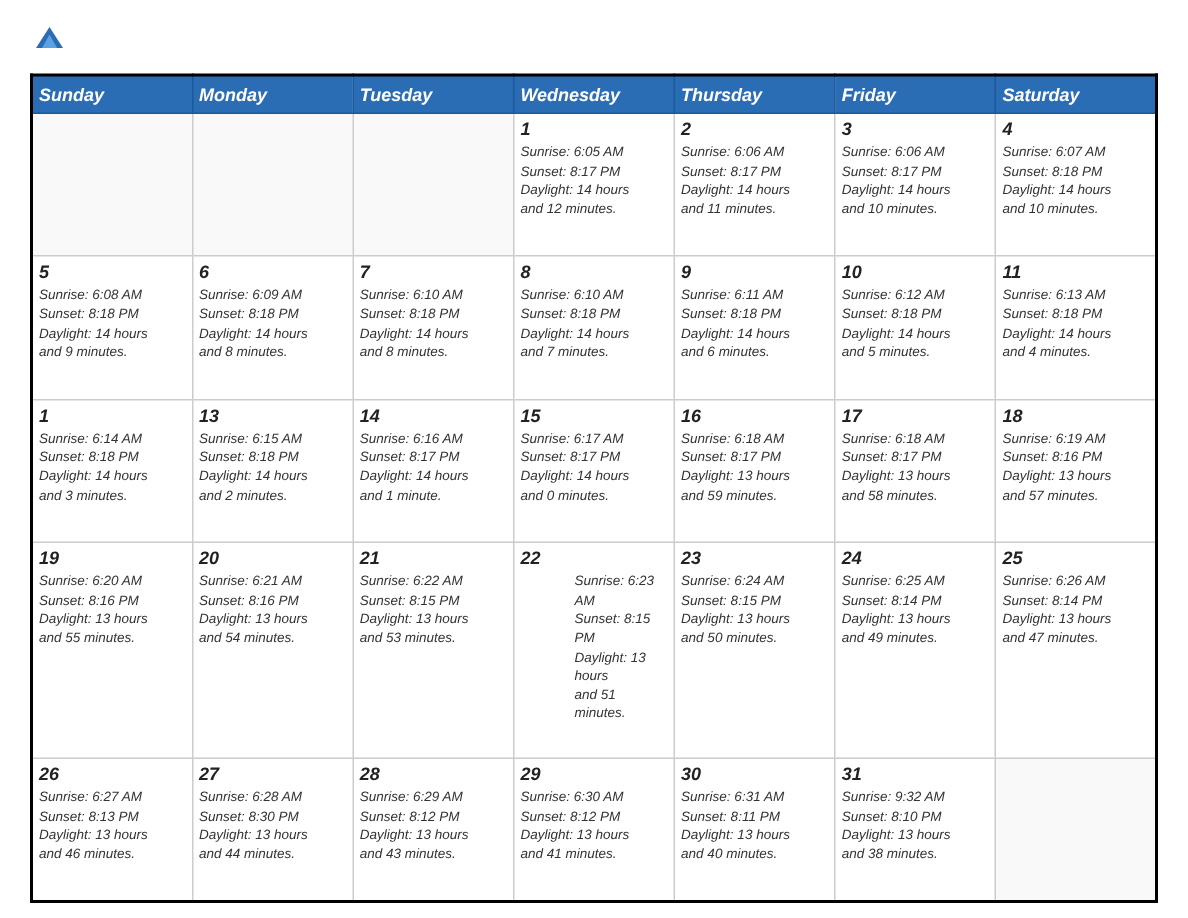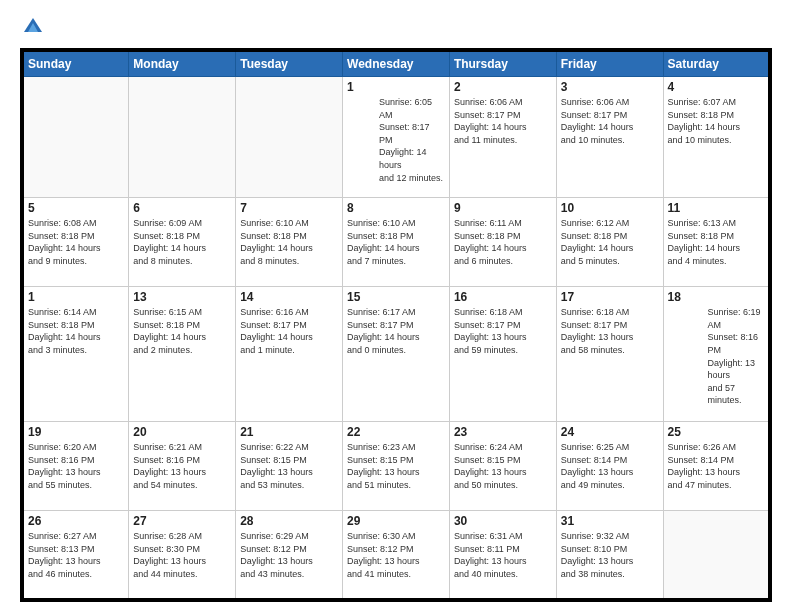--- a/index.html
+++ b/index.html
@@ -55,24 +55,25 @@
       color: #222;
       line-height: 1.1;
     }
     .title-block h2 {
       font-size: 15px;
       font-weight: normal;
       color: #555;
     }
     .calendar {
       flex: 1;
-      border: 4px solid #000000;
+      border: 2px solid #000000;
       border-collapse: collapse;
       width: 100%;
       table-layout: fixed;
+      font-style: italic;
     }
     .calendar thead tr th {
       background-color: #2a6db5;
       color: #fff;
       font-size: 12px;
       font-weight: bold;
       padding: 5px 4px;
       border: 1px solid #1a5a9a;
       text-align: left;
     }
@@ -138,21 +139,21 @@
         <th>Saturday</th>
       </tr>
     </thead>
     <tbody id="calendar-body">
     <tr>
           <td class="empty"></td>
           <td class="empty"></td>
           <td class="empty"></td>
           <td>
             <span class="day-number">1</span>
-            <div class="day-detail" style="white-space: pre-line; margin-left: 32px;">Sunrise: 6:05 AM
+            <div class="day-detail" style="white-space: pre-line;">Sunrise: 6:05 AM
 Sunset: 8:17 PM
 Daylight: 14 hours
 and 12 minutes.</div>
           </td>
           <td>
             <span class="day-number">2</span>
             <div class="day-detail" style="white-space: pre-line;">Sunrise: 6:06 AM
 Sunset: 8:17 PM
 Daylight: 14 hours
 and 11 minutes.</div>
@@ -261,21 +262,21 @@
           </td>
           <td>
             <span class="day-number">17</span>
             <div class="day-detail" style="white-space: pre-line;">Sunrise: 6:18 AM
 Sunset: 8:17 PM
 Daylight: 13 hours
 and 58 minutes.</div>
           </td>
           <td>
             <span class="day-number">18</span>
-            <div class="day-detail" style="white-space: pre-line; margin-left: 40px;">Sunrise: 6:19 AM
+            <div class="day-detail" style="white-space: pre-line;">Sunrise: 6:19 AM
 Sunset: 8:16 PM
 Daylight: 13 hours
 and 57 minutes.</div>
           </td>
         </tr>
         <tr>
           <td>
             <span class="day-number">19</span>
             <div class="day-detail" style="white-space: pre-line;">Sunrise: 6:20 AM
 Sunset: 8:16 PM
@@ -291,21 +292,21 @@
           </td>
           <td>
             <span class="day-number">21</span>
             <div class="day-detail" style="white-space: pre-line;">Sunrise: 6:22 AM
 Sunset: 8:15 PM
 Daylight: 13 hours
 and 53 minutes.</div>
           </td>
           <td>
             <span class="day-number">22</span>
-            <div class="day-detail" style="white-space: pre-line;">Sunrise: 6:23 AM
+            <div class="day-detail" style="white-space: pre-line; margin-left: 36px;">Sunrise: 6:23 AM
 Sunset: 8:15 PM
 Daylight: 13 hours
 and 51 minutes.</div>
           </td>
           <td>
             <span class="day-number">23</span>
             <div class="day-detail" style="white-space: pre-line;">Sunrise: 6:24 AM
 Sunset: 8:15 PM
 Daylight: 13 hours
 and 50 minutes.</div>

